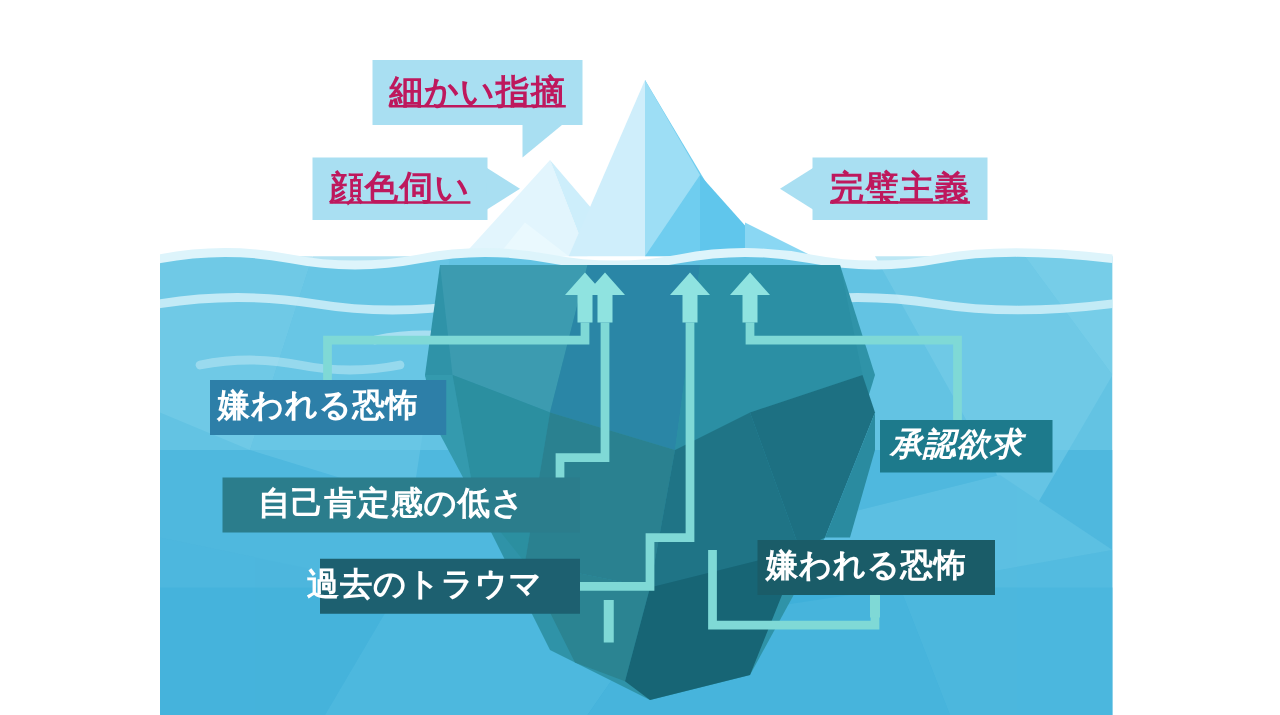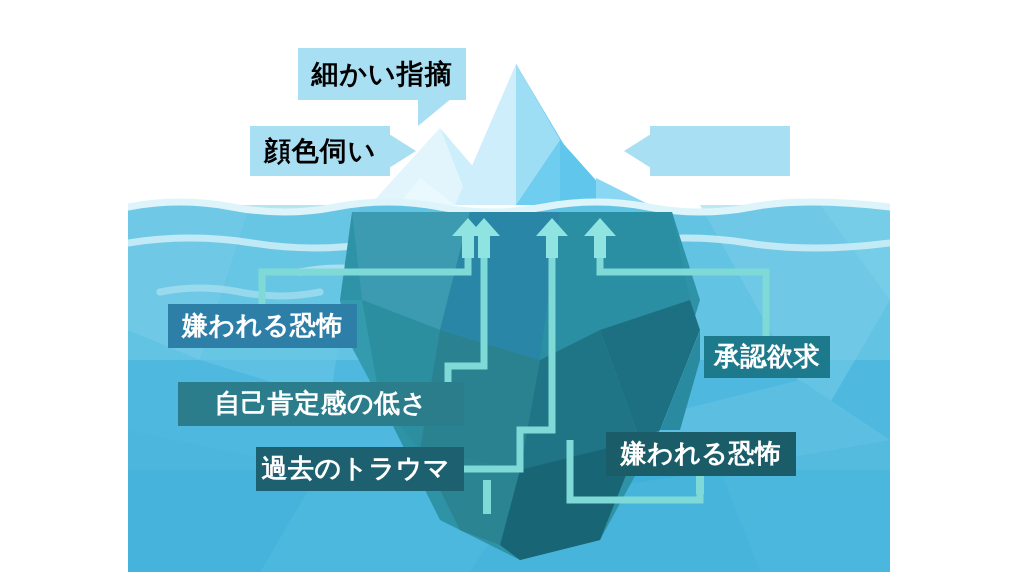--- a/index.html
+++ b/index.html
@@ -20,31 +20,32 @@
   }
   #scene {
     position: absolute;
     inset: 0;
     width: 1024px;
     height: 572px;
   }
   .bubble {
     position: absolute;
     background: #a9dff2;
-    color: #000000;
+    color: #be185d;
     font-weight: 700;
     font-size: 27px;
     letter-spacing: 1px;
     line-height: 1;
     display: flex;
     align-items: center;
     justify-content: center;
     white-space: nowrap;
     padding: 9px 16px 11px 16px;
     box-sizing: border-box;
+    text-decoration: underline;
   }
   .bubble .tail {
     position: absolute;
     width: 0;
     height: 0;
   }
   
   .tail-dr {
     bottom: -26px;
     right: 14px;
@@ -77,21 +78,21 @@
     border-right: 27px solid #a9dff2;
   }
   .tag {
     position: absolute;
     color: #ffffff;
     font-weight: 700;
     font-size: 26px;
     line-height: 1;
     letter-spacing: 0.5px;
     white-space: nowrap;
-    padding: 9px 14px 11px 14px;
+    padding: 9px 30px 11px 14px;
     box-sizing: border-box;
     display: flex;
     align-items: center;
     justify-content: center;
   }
 </style>
 </head>
 <body>
 
 <div id="stage">
@@ -198,36 +199,37 @@
     <span class="tail tail-dr"></span>
   </div>
 
 
   <div class="bubble" style="left:250px; top:126px; width:140px; height:50px;">
     <span>顔色伺い</span>
     <span class="tail tail-r"></span>
   </div>
 
   <div class="bubble" style="left:650px; top:126px; width:140px; height:50px;">
+    <span>完璧主義</span>
     <span class="tail tail-l"></span>
   </div>
 
   <div class="tag" style="left:168px; top:304px; width:189px; height:44px; background:#2d7fa8;">
     <span>嫌われる恐怖</span>
   </div>
 
   <div class="tag" style="left:178px; top:382px; width:286px; height:44px; background:#2b7d8c;">
     <span>自己肯定感の低さ</span>
   </div>
 
   <div class="tag" style="left:256px; top:447px; width:208px; height:44px; background:#1d6070;justify-content:flex-end;">
     <span>過去のトラウマ</span>
   </div>
 
-  <div class="tag" style="left:704px; top:336px; width:126px; height:42px; background:#1d7a8c;">
+  <div class="tag" style="left:704px; top:336px; width:138px; height:42px; background:#1d7a8c;font-style:italic;">
     <span>承認欲求</span>
   </div>
 
   <div class="tag" style="left:606px; top:432px; width:190px; height:44px; background:#1a5c68;">
     <span>嫌われる恐怖</span>
   </div>
 
 </div>
 
 </body></html>

